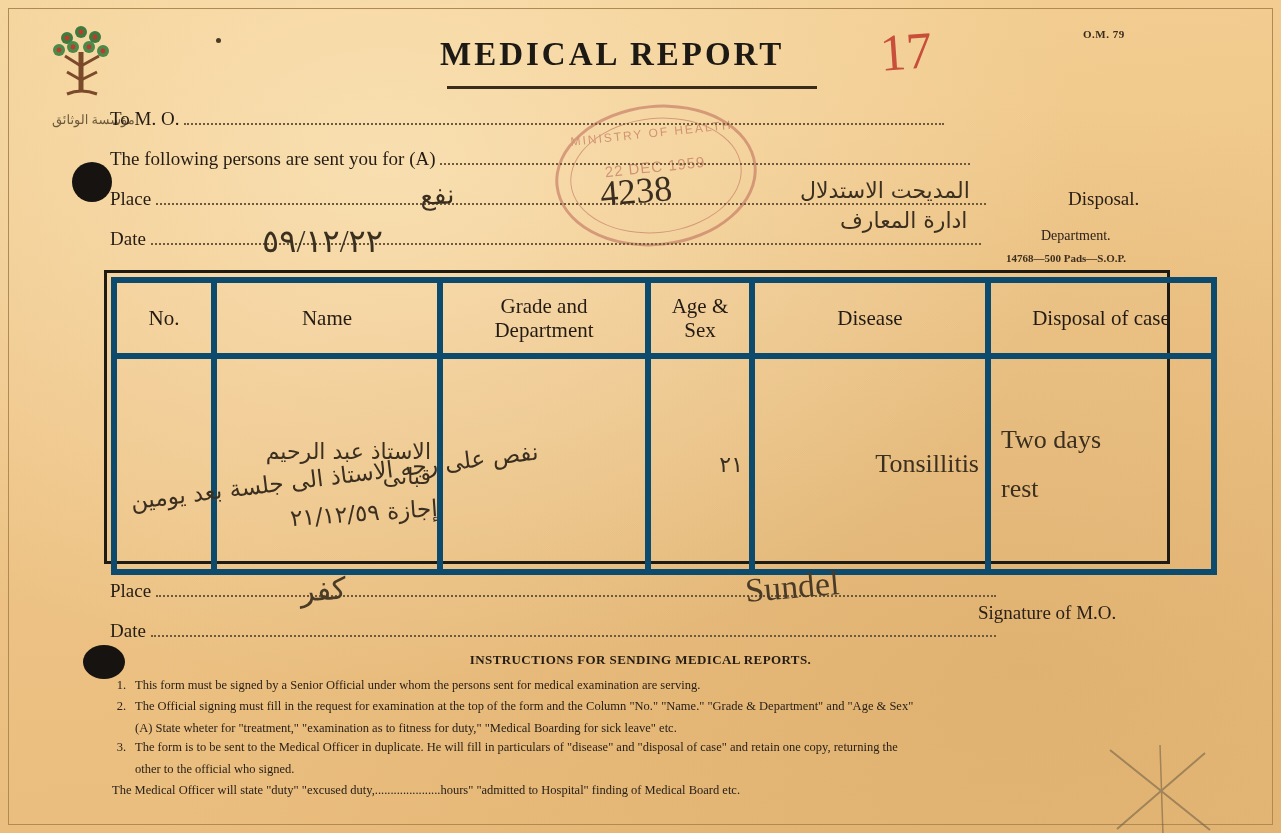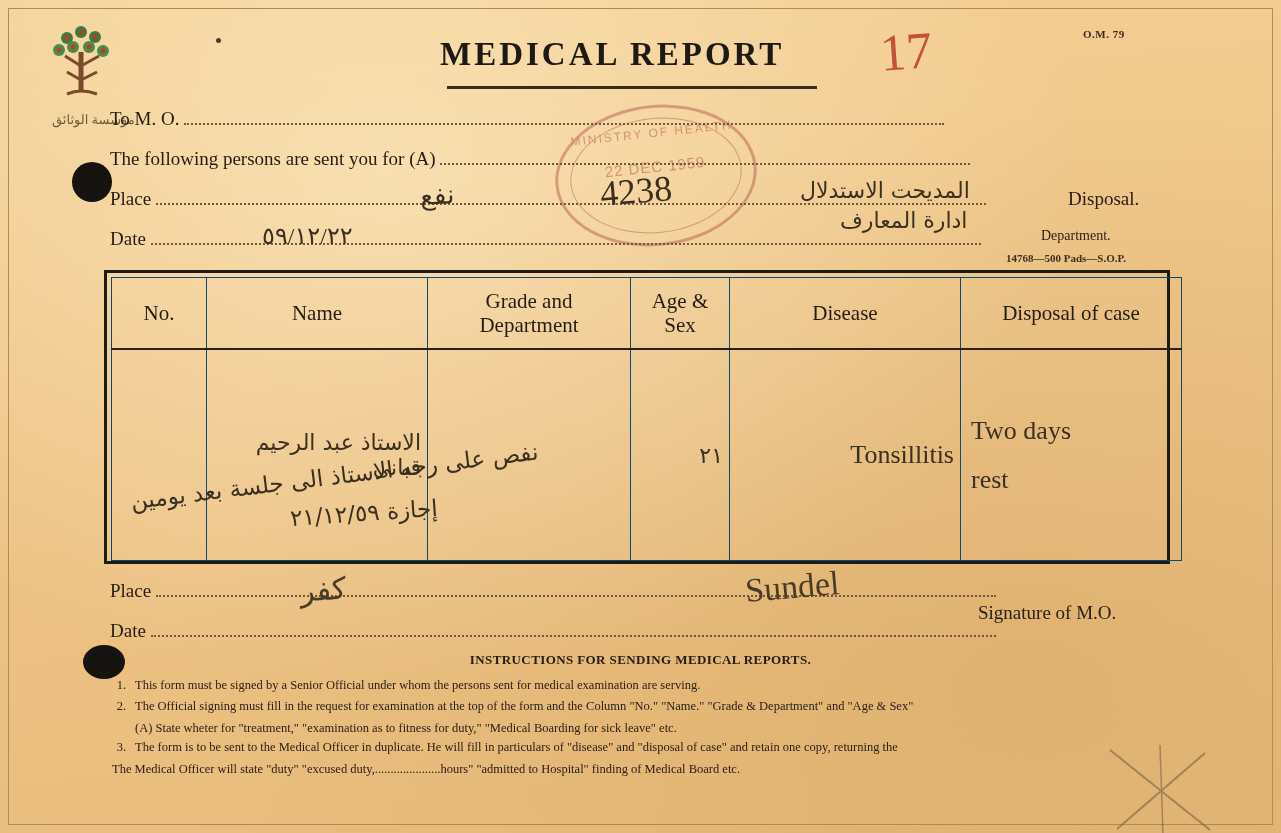--- a/index.html
+++ b/index.html
@@ -146,42 +146,42 @@
   .hand {
     font-family: "Liberation Serif", serif;
     color: #3b2f20;
   }
   .hand-ar {
     direction: rtl;
     font-family: "DejaVu Sans", sans-serif;
     color: #3b2f20;
   }
   #hw-place1 { left: 420px; top: 180px; font-size: 26px; transform: rotate(-3deg); }
-  #hw-date1 { left: 262px; top: 222px; font-size: 24px; letter-spacing: 2px; }
+  #hw-date1 { left: 262px; top: 222px; font-size: 32px; letter-spacing: 2px; }
   #hw-number { left: 600px; top: 170px; font-size: 36px; color: #3a2e1f; transform: rotate(-5deg); }
   #hw-dept-ar1 { left: 800px; top: 178px; font-size: 22px; }
   #hw-dept-ar2 { left: 840px; top: 208px; font-size: 22px; }
 
   
   #table-wrap {
     left: 104px; top: 270px;
     width: 1060px; height: 288px;
     border: 3px solid #1e1a14;
     background: rgba(255,255,255,0.02);
   }
   #table {
     position: absolute;
     left: 4px; top: 4px;
     width: 1052px;
     height: 280px;
     border-collapse: collapse;
     table-layout: fixed;
   }
   #table th, #table td {
-    border: 1px solid #0c4a6e;
+    border: 6px solid #0c4a6e;
     font-weight: normal;
     vertical-align: middle;
   }
   #table thead th {
     height: 68px;
     font-size: 21px;
     text-align: center;
     color: #241c14;
     line-height: 1.15;
     border-bottom: 2px solid #2a2219;
@@ -383,20 +383,21 @@
     </div>
     <div class="instr-item">
       <div class="instr-num">2.</div>
       <div class="instr-text">The Official signing must fill in the request for examination at the top of the form and the Column "No." "Name."  "Grade &amp; Department" and "Age &amp; Sex"</div>
     </div>
     <div class="instr-sub">(A) State wheter for "treatment," "examination as to fitness for duty,"  "Medical Boarding for sick leave" etc.</div>
     <div class="instr-item">
       <div class="instr-num">3.</div>
       <div class="instr-text">The form is to be sent to the Medical Officer in duplicate.  He will fill in particulars of  "disease"  and "disposal of case"  and retain one copy, returning the</div>
     </div>
+    <div class="instr-sub">other to the official who signed.</div>
     <div id="instr-last">The Medical Officer will state "duty" "excused duty,.....................hours" "admitted to Hospital" finding of Medical Board etc.</div>
   </div>
 
   <svg id="pencil-cross" class="abs" viewBox="0 0 110 90">
     <path d="M5 5 L105 85 M100 8 L12 84" stroke="#6b5c44" stroke-width="2" fill="none"></path>
     <path d="M55 0 L58 90" stroke="#6b5c44" stroke-width="1.5" fill="none"></path>
   </svg>
 </div>
 
 </body></html>

